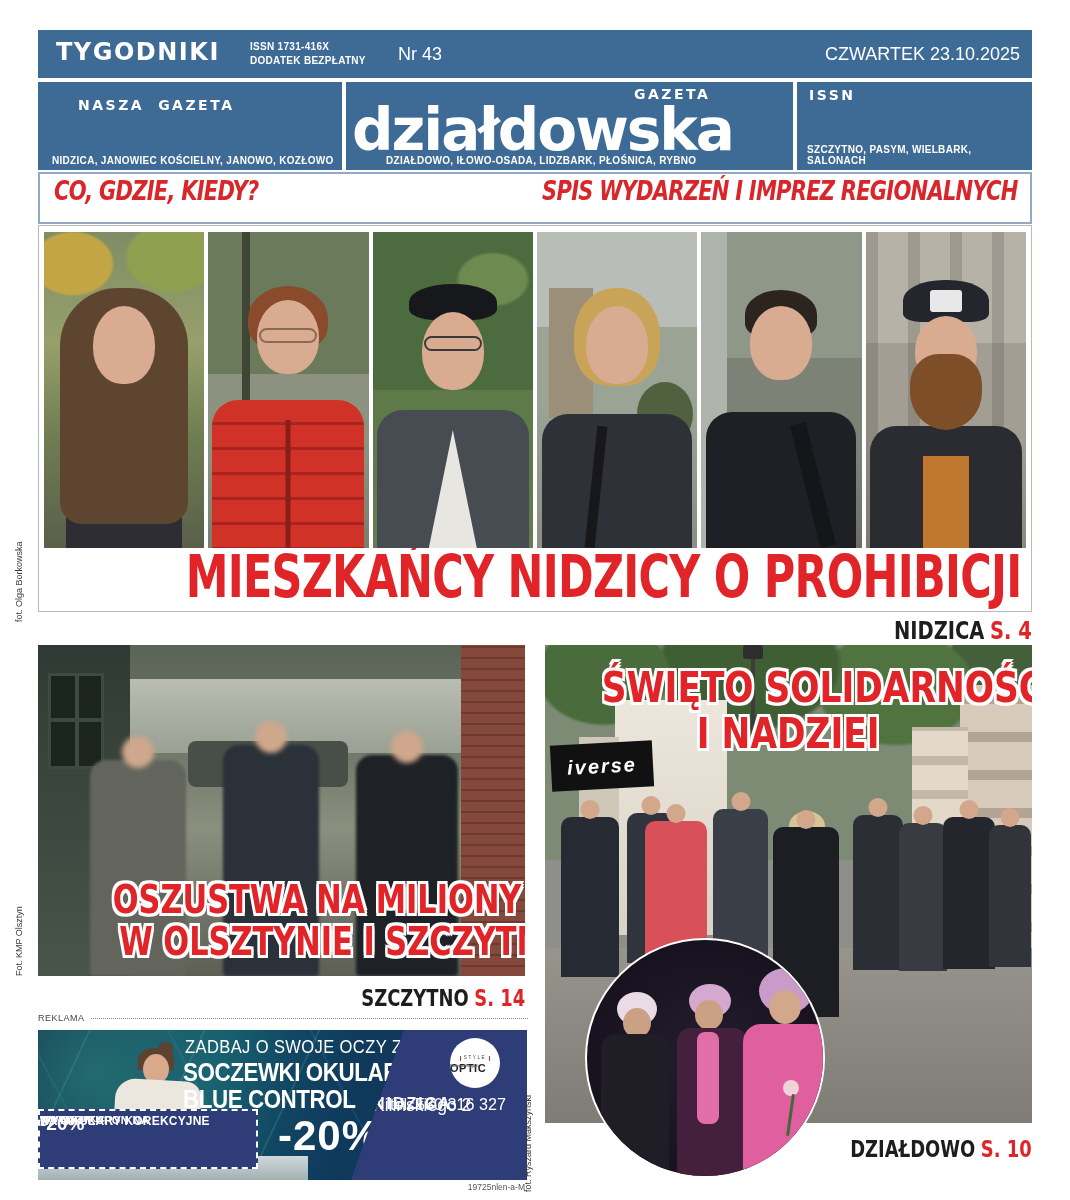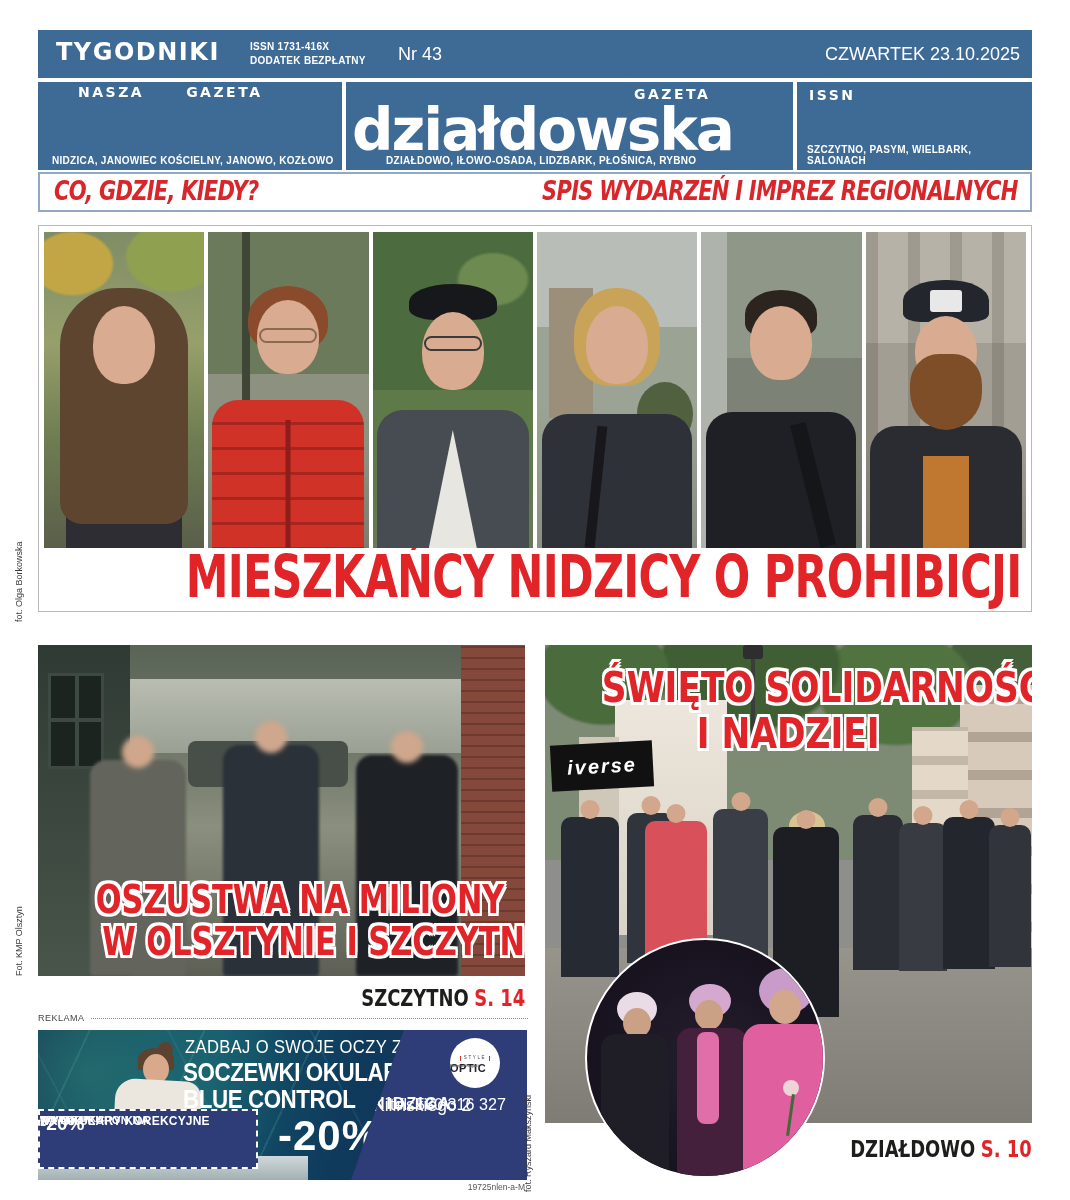--- a/index.html
+++ b/index.html
@@ -14,32 +14,32 @@
   .tb-issn{position:absolute;left:212px;top:10px;font-size:10px;font-weight:bold;line-height:1.35;letter-spacing:.3px}
   .tb-issn span{display:block}
   .tb-issue{position:absolute;left:360px;top:14px;font-size:18px}
   .tb-date{position:absolute;right:12px;top:14px;font-size:18px}
 
   
   .mastheads{position:absolute;left:38px;top:82px;width:994px;height:88px;display:flex;gap:4px}
   .mh{background:var(--blue);color:#fff;position:relative;overflow:hidden}
   .mh1{width:304px}.mh2{width:447px}.mh3{flex:1}
   .mh-prefix{position:absolute;font-family:"DejaVu Sans",sans-serif;font-weight:bold;font-size:14px;letter-spacing:2.5px;z-index:2}
-  .mh1 .mh-prefix{top:2px;left:40px;display:flex;gap:42px}
+  .mh1 .mh-prefix{top:15px;left:40px;display:flex;gap:14px}
   .mh2 .mh-prefix{top:4px;left:288px}
   .mh3 .mh-prefix{top:5px;left:12px}
   .mh-title{position:absolute;font-family:"DejaVu Sans",sans-serif;font-weight:bold;line-height:.8;z-index:1;bottom:17px}
   .mh1 .mh-title{font-size:58px;letter-spacing:-3px;left:12px}
   .mh2 .mh-title{font-size:58px;letter-spacing:-2px;left:6px}
   .mh3 .mh-title{font-size:66px;letter-spacing:-2px;left:10px;bottom:16px}
   .mh-regions{position:absolute;bottom:4px;font-weight:bold;font-size:10px;letter-spacing:.3px;z-index:2}
   .mh1 .mh-regions{left:14px}.mh2 .mh-regions{left:40px}.mh3 .mh-regions{left:10px}
 
   
-  .events{position:absolute;left:38px;top:172px;width:994px;height:40px;background:#fff;border:2px solid #93a9c2}
+  .events{position:absolute;left:38px;top:172px;width:994px;height:52px;background:#fff;border:2px solid #93a9c2}
   .ev{position:absolute;top:1px;display:inline-block;font-family:"DejaVu Sans",sans-serif;
       font-style:italic;font-weight:bold;font-size:27px;color:#d9262b;letter-spacing:-1px;white-space:nowrap}
   .ev-left{left:14px;transform:scaleX(.78);transform-origin:left center}
   .ev-right{right:12px;transform:scaleX(.78);transform-origin:right center}
 
   
   .lead{position:absolute;left:38px;top:225px;width:994px;height:387px;border:1px solid #b9b9b9;background:#fff}
   .strip{position:absolute;left:5px;top:6px;right:5px;height:316px;display:flex;gap:4px}
   .portrait{flex:1;position:relative;overflow:hidden}
   .portrait div{position:absolute}
@@ -128,21 +128,21 @@
   .fr-houses{left:92px;top:34px;right:64px;height:74px;background:linear-gradient(#b9bdb2,#9aa093)}
   .fr-car{left:150px;top:96px;width:160px;height:46px;background:#484f48;border-radius:8px}
   .fr-brick{right:0;top:0;width:64px;height:100%;background:
       repeating-linear-gradient(0deg,#84493a 0 9px,#6e392e 9px 11px)}
   .fg{border-radius:16px 16px 4px 4px;filter:blur(1.5px)}
   .fg::before{content:"";position:absolute;top:-24px;left:50%;transform:translateX(-50%);
       width:32px;height:32px;border-radius:50%;background:#cfa78c;filter:blur(2px)}
   .fg1{left:52px;top:115px;width:96px;height:216px;background:#63655c}
   .fg2{left:185px;top:100px;width:96px;height:231px;background:#2a3138}
   .fg3{left:318px;top:110px;width:102px;height:221px;background:#1e2126}
-  .fraud-headline{left:0;right:0;bottom:14px;text-align:right}
+  .fraud-headline{left:17px;right:0;bottom:14px;text-align:right}
   .fraud-headline .outl{font-size:39px;transform:scaleX(.78);transform-origin:center}
 
   
   .reklama{position:absolute;left:38px;top:1013px;width:490px;display:flex;align-items:center;gap:6px;
       font-size:9px;color:#444;letter-spacing:.5px}
   .reklama .dots{flex:1;border-bottom:1px dotted #8a8a8a;height:1px}
 
   
   .adv{position:absolute;left:38px;top:1030px;width:489px;height:150px;overflow:hidden;color:#fff;background:
       radial-gradient(circle at 10% 28%,rgba(70,190,150,.35),transparent 45%),
@@ -313,20 +313,23 @@
         <div class="beard"></div>
         <div class="body"></div>
         <div class="tee acc"></div>
       </div>
     </div>
     <div class="lead-headline">
       <span>MIESZKAŃCY NIDZICY O PROHIBICJI</span>
     </div>
   </section>
   <div class="vcredit" id="credit-lead">fot. Olga Borkowska</div>
+  <div class="ref" id="ref-lead">
+    <span class="cond"><span class="ref-sec">NIDZICA</span><span class="ref-page">S. 4</span></span>
+  </div>
 
   <section class="fraud">
     <div class="fr-wallL"></div>
     <div class="fr-win"></div>
     <div class="fr-houses"></div>
     <div class="fr-car"></div>
     <div class="fr-brick"></div>
     <div class="fg fg1"></div>
     <div class="fg fg2"></div>
     <div class="fg fg3"></div>

